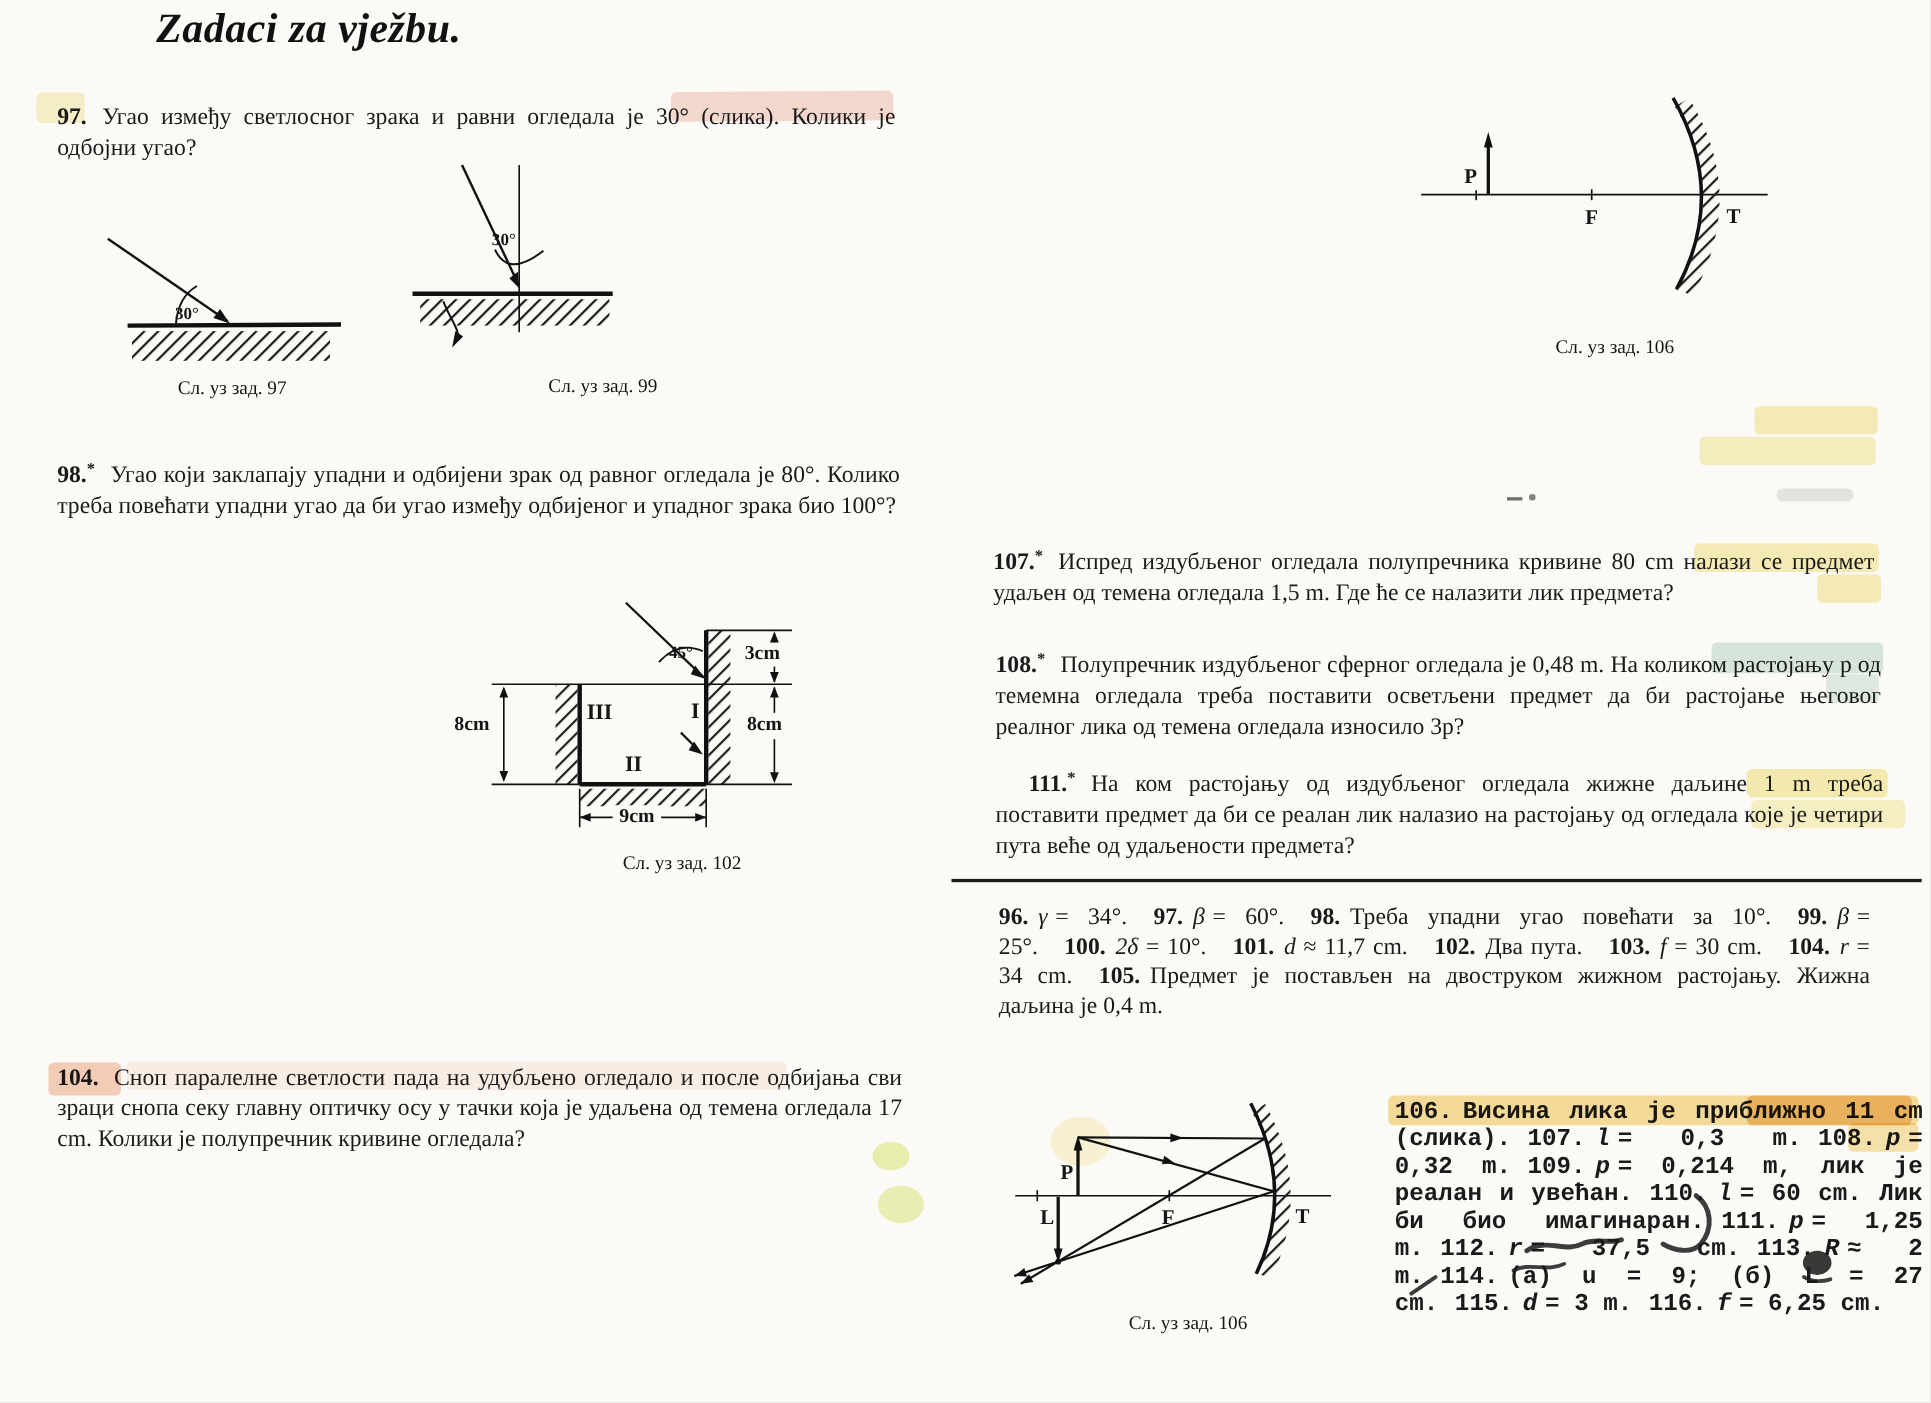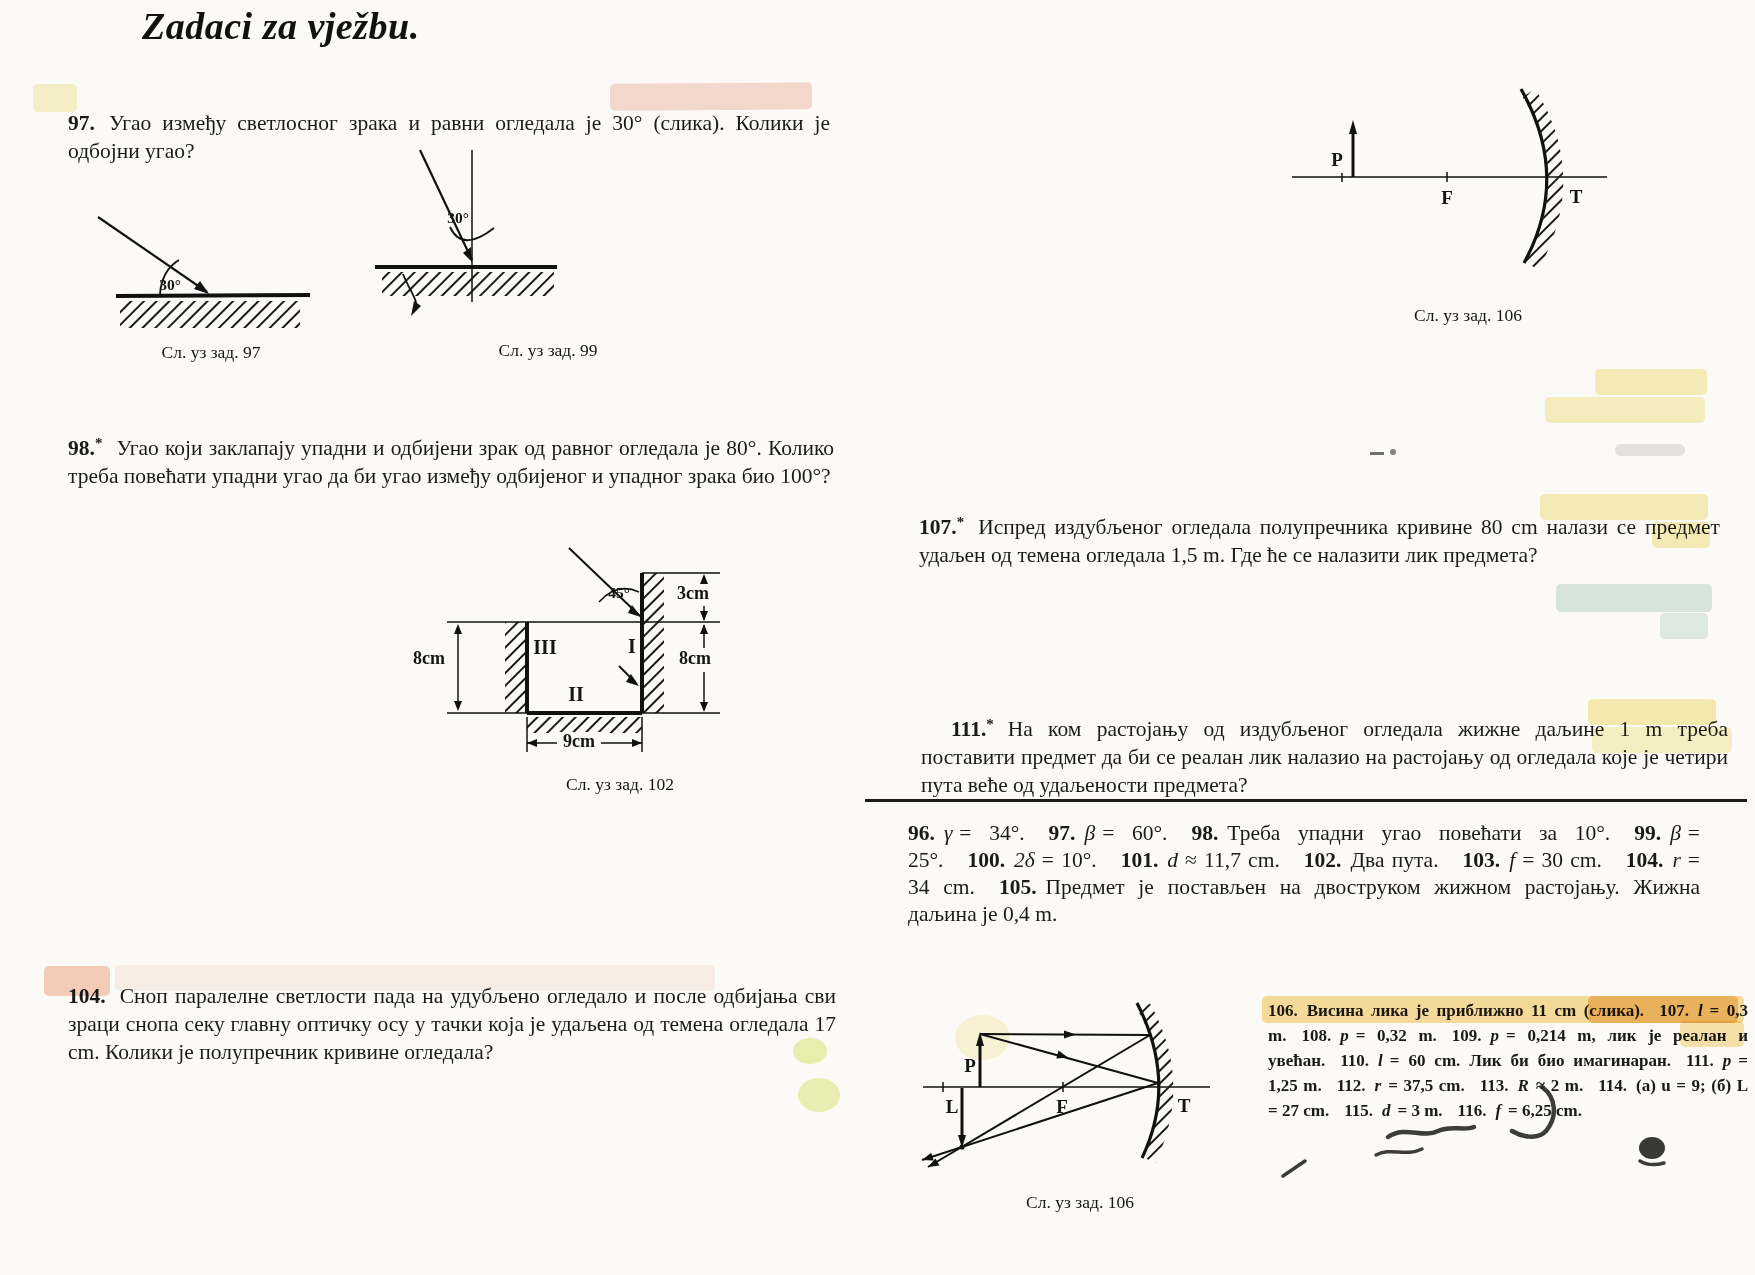--- a/index.html
+++ b/index.html
@@ -1,30 +1,30 @@
 <!DOCTYPE html>
 <html><head>
 <meta charset="utf-8">
 <style>
   html,body{margin:0;padding:0;background:#d8d6d0;}
   #page{position:relative;width:1755px;height:1275px;background:#fbfaf6;overflow:hidden;
         font-family:"Liberation Serif","DejaVu Serif",serif;color:#1a1a1a;}
   .title{position:absolute;left:142px;top:4px;font-family:Liberation Serif, serif;
          font-style:italic;font-weight:700;font-size:38px;letter-spacing:.5px;color:#111;}
-  .prob{position:absolute;margin:16px;font-size:21.5px;line-height:28px;text-align:justify;}
+  .prob{position:absolute;margin:0;font-size:21.5px;line-height:28px;text-align:justify;}
   .pnum{font-weight:bold;margin-right:14px;white-space:nowrap;}
   .star{font-size:15px;vertical-align:7px;font-weight:bold;}
   .indent{text-indent:30px;}
   .divider{position:absolute;background:#1b1b1b;}
   .ans-block{position:absolute;margin:0;font-size:21.5px;line-height:27px;text-align:justify;}
   .ans{margin-right:24px;}
   .ans b{margin-right:9px;}
   .ans i{margin-right:7px;}
   .ans i:empty{display:none;margin:0;}
-  .ansb{font-size:17px;line-height:25px;font-weight:bold;}
+  .ansb{font-size:22px;line-height:25px;font-weight:bold;font-family:Liberation Mono, monospace;}
   .ansb .ans{margin-right:15px;}
   .fig{position:absolute;}
   svg{display:block;overflow:visible;}
   svg text{font-family:"Liberation Serif","DejaVu Serif",serif;fill:#151515;}
   .cap{font-size:17.5px;}
   .lbl{font-weight:bold;font-size:19px;}
   .dim{font-weight:bold;font-size:18px;}
   .ang{font-weight:bold;font-size:15.5px;}
   .mir{font-weight:bold;font-size:20px;}
   .hl{position:absolute;mix-blend-mode:multiply;border-radius:5px;pointer-events:none;}
@@ -41,20 +41,21 @@
   <p class="prob" style="left:52px;top:88px;width:762px"><span class="pnum"><b>97.</b><sup class="star"></sup></span><span>Угао између светлосног зрака и равни огледала је 30° (слика). Колики је одбојни угао?</span></p>
 
   <p class="prob" style="left:52px;top:413px;width:766px"><span class="pnum"><b>98.</b><sup class="star">*</sup></span><span>Угао који заклапају упадни и одбијени зрак од равног огледала је 80°. Колико треба повећати упадни угао да би угао између одбијеног и упадног зрака био 100°?</span></p>
 
 
   <p class="prob" style="left:52px;top:961px;width:768px"><span class="pnum"><b>104.</b><sup class="star"></sup></span><span>Сноп паралелне светлости пада на удубљено огледало и после одбијања сви зраци снопа секу главну оптичку осу у тачки која је удаљена од темена огледала 17 cm. Колики је полупречник кривине огледала?</span></p>
 
 
   <p class="prob" style="left:903px;top:492px;width:801px"><span class="pnum"><b>107.</b><sup class="star">*</sup></span><span>Испред издубљеног огледала полупречника кривине 80 cm налази се предмет удаљен од темена огледала 1,5 m. Где ће се налазити лик предмета?</span></p>
 
+  <p class="prob" style="left:905px;top:586px;width:805px"><span class="pnum"><b>108.</b><sup class="star">*</sup></span><span>Полупречник издубљеног сферног огледала је 0,48 m. На коликом растојању p од темемна огледала треба поставити осветљени предмет да би растојање његовог реалног лика од темена огледала износило 3p?</span></p>
 
   <p class="prob indent" style="left:905px;top:694px;width:807px"><span class="pnum"><b>111.</b><sup class="star">*</sup></span><span>На ком растојању од издубљеног огледала жижне даљине 1 m треба поставити предмет да би се реалан лик налазио на растојању од огледала које је четири пута веће од удаљености предмета?</span></p>
 
   <div class="fig" style="left:90px;top:150px;width:330px;height:215px">
     <svg width="330" height="215" viewBox="0 0 330 215">
       <defs>
         <pattern id="hA" patternUnits="userSpaceOnUse" width="9" height="9" patternTransform="rotate(45)">
           <line x1="1" y1="0" x2="1" y2="9" stroke="#1b1b1b" stroke-width="2"></line>
         </pattern>
       </defs>

